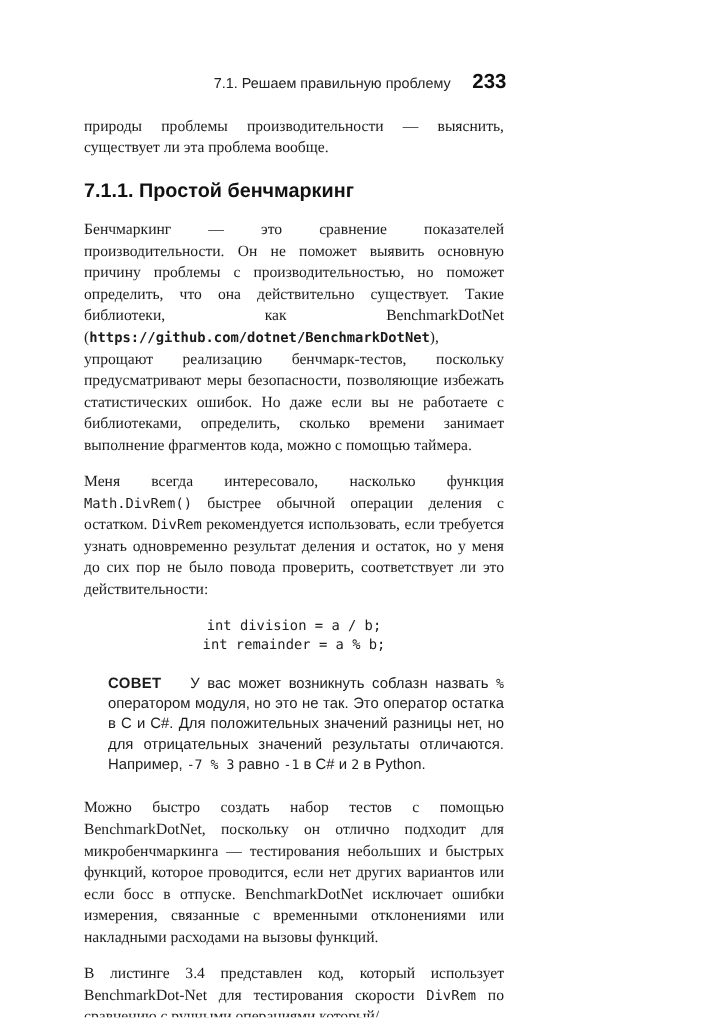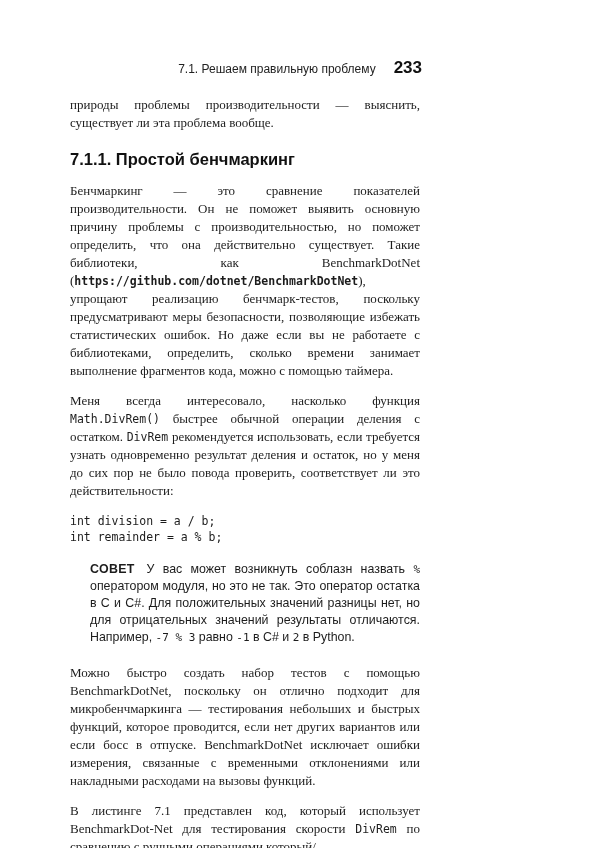--- a/index.html
+++ b/index.html
@@ -50,37 +50,38 @@
     color: #111111;
     margin: 18px 0 13px 0;
   }
   pre.codeblock {
     font-family: "DejaVu Sans Mono", monospace;
     font-size: 11.5px;
     line-height: 15.5px;
     color: #1c1c1c;
     margin: 14px 0 16px 0;
     white-space: pre;
+    text-align: center;
   }
   .inline-code {
     font-family: "DejaVu Sans Mono", monospace;
     font-size: 11.5px;
   }
   .inline-code.bold { font-weight: 700; }
   .tip {
     margin: 16px 0 18px 20px;
     font-family: "Liberation Sans", sans-serif;
     font-size: 12.4px;
     line-height: 17px;
     text-align: justify;
     color: #1c1c1c;
   }
   .tip .tip-label {
     font-weight: 700;
-    margin-right: 12px;
+    margin-right: 24px;
     letter-spacing: 0.3px;
   }
   .tip .inline-code { font-size: 11px; }
 </style>
 </head>
 <body>
 
 <div class="page">
 
   <header class="running-head">
@@ -100,17 +101,17 @@
 
     <pre class="codeblock">int division = a / b;
 int remainder = a % b;</pre>
 
 
 
     <div class="tip"><span class="tip-label">СОВЕТ</span><span>У вас может возникнуть соблазн назвать </span><span class="inline-code">%</span><span> оператором модуля, но это не так. Это оператор остатка в C и C#. Для положительных значений разницы нет, но для отрицательных значений результаты отличаются. Например, </span><span class="inline-code">-7 % 3</span><span> равно </span><span class="inline-code">-1</span><span> в C# и </span><span class="inline-code">2</span><span> в Python.</span></div>
 
     <p class="body"><span>Можно быстро создать набор тестов с помощью BenchmarkDotNet, поскольку он отлично подходит для микробенчмаркинга — тестирования небольших и быстрых функций, которое проводится, если нет других вариантов или если босс в отпуске. BenchmarkDotNet исключает ошибки измерения, связанные с временными отклонениями или накладными расходами на вызовы функций.</span></p>
 
-    <p class="body"><span>В листинге 7.1 представлен код, который использует BenchmarkDot-Net для тестирования скорости </span><span class="inline-code">DivRem</span><span> по сравнению с ручными операциями который/</span></p>
+    <p class="body"><span>В листинге 3.4 представлен код, который использует BenchmarkDot-Net для тестирования скорости </span><span class="inline-code">DivRem</span><span> по сравнению с ручными операциями который/</span></p>
 
   </main>
 
 </div>
 
 </body></html>

